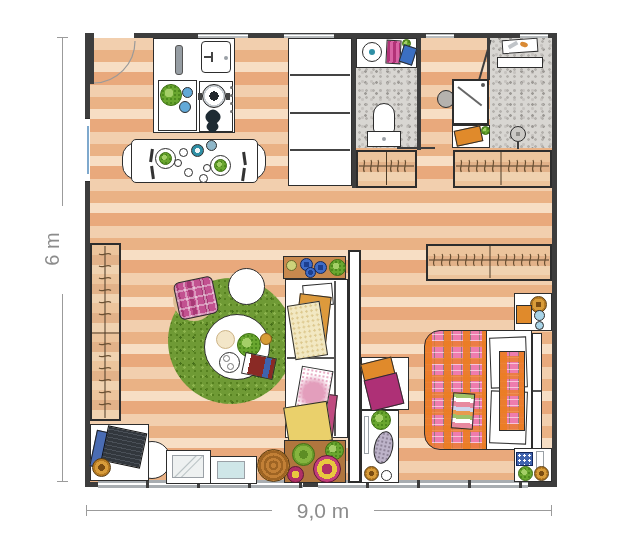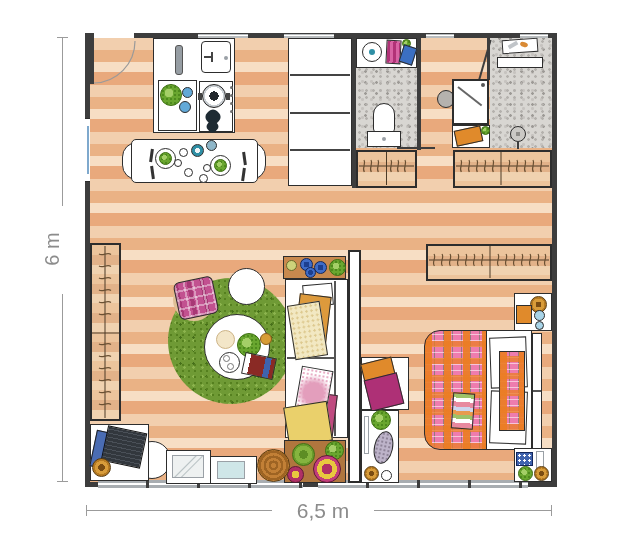--- a/index.html
+++ b/index.html
@@ -295,16 +295,16 @@
     <div class="abs dimline" style="left:62px;top:38px;width:1px;height:168px;"></div>
     <div class="abs dimline" style="left:62px;top:294px;width:1px;height:187px;"></div>
     <div class="abs dimline" style="left:57px;top:37px;width:11px;height:1px;"></div>
     <div class="abs dimline" style="left:57px;top:481px;width:11px;height:1px;"></div>
     <div class="abs lbl" style="left:28px;top:236px;width:48px;height:26px;display:flex;align-items:center;justify-content:center;transform:rotate(-90deg);">6 m</div>
 
     <div class="abs dimline" style="left:86px;top:510px;width:186px;height:1px;"></div>
     <div class="abs dimline" style="left:374px;top:510px;width:178px;height:1px;"></div>
     <div class="abs dimline" style="left:86px;top:505px;width:1px;height:11px;"></div>
     <div class="abs dimline" style="left:551px;top:505px;width:1px;height:11px;"></div>
-    <div class="abs lbl" style="left:280px;top:498px;width:86px;height:26px;display:flex;align-items:center;justify-content:center;font-size:21px;">6,5 m</div>
+    <div class="abs lbl" style="left:280px;top:498px;width:86px;height:26px;display:flex;align-items:center;justify-content:center;font-size:21px;">9,0 m</div>
   </div>
 
 </div>
 
 </body></html>

